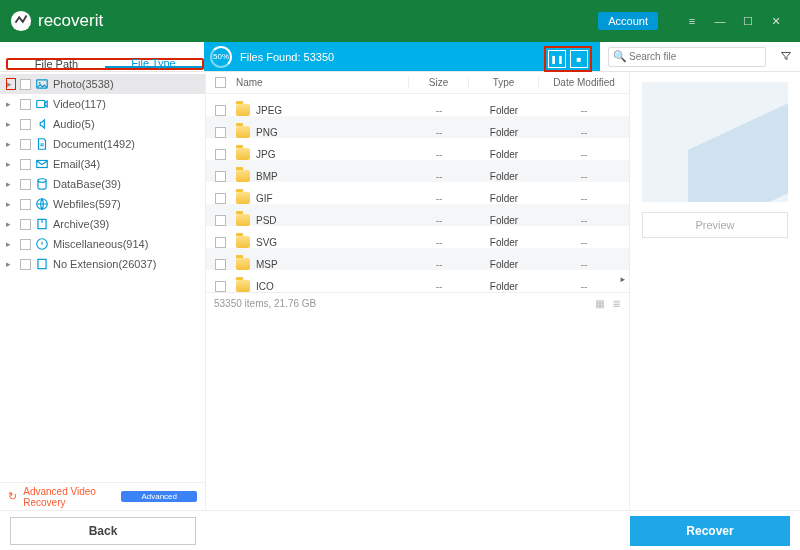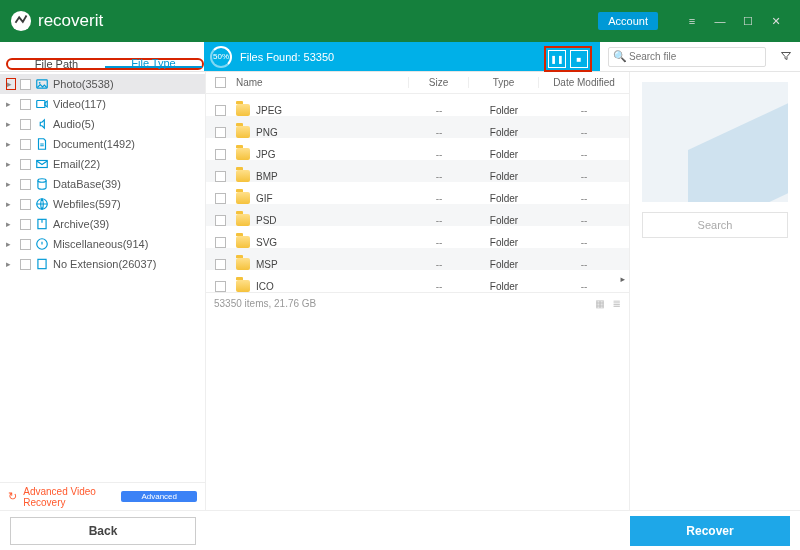--- a/index.html
+++ b/index.html
@@ -6,21 +6,21 @@
 body { width: 800px; height: 550px; background: #fff; overflow: hidden; font-size: 11px; color: #444; }
 
 .titlebar { height: 42px; background: #15803d; display: flex; align-items: center; padding: 0 10px; color: #fff; }
 .logo { display: flex; align-items: center; font-size: 17px; font-weight: 400; }
 .logo-icon { width: 22px; height: 22px; margin-right: 6px; }
 .spacer { flex: 1; }
 .account-btn { background: #0099d6; color: #fff; padding: 3px 10px; font-size: 11px; border-radius: 2px; margin-right: 20px; cursor:pointer;}
 .tb-btn { width: 28px; height: 28px; display: flex; align-items: center; justify-content: center; color: #ddd; cursor:pointer; }
 
 .toolbar { height: 30px; display: flex; align-items: stretch; border-bottom: 1px solid #e5e5e5; }
-.tabgroup { width: 198px; display: flex; border: 2px solid #d62400; border-radius: 11px; margin: 16px 0 1px 6px; }
+.tabgroup { width: 198px; display: flex; border: 2px solid #d62400; border-radius: 2px; margin: 16px 0 1px 6px; }
 .tab { flex: 1; display: flex; align-items: center; justify-content: center; font-size: 11px; cursor:pointer; }
 .tab.active { color: #0099d6; font-weight: 500; border-bottom: 2px solid #0099d6; }
 .scan-area { flex: 1; background: #00b0e8; color: #fff; display: flex; align-items: center; padding-left: 6px; position: relative; }
 .pct-ring { width: 22px; height: 22px; border: 2px solid rgba(255,255,255,.5); border-top-color:#fff; border-right-color:#fff; border-radius: 50%; display:flex; align-items:center; justify-content:center; font-size:8px; margin-right:8px;}
 .scan-ctrls { position:absolute; right:8px; top:4px; display:flex; gap:4px; padding:2px; border:2px solid #d62400; }
 .scan-btn { width:18px; height:18px; border:1px solid #fff; display:flex; align-items:center; justify-content:center; font-size:8px; cursor:pointer; }
 .search-wrap { width: 200px; display:flex; align-items:center; padding:0 8px; gap:6px; }
 .search { flex:1; border:1px solid #ddd; height:20px; border-radius:2px; padding:0 4px 0 20px; font-size:10px; color:#888; background:none; }
 .search-box { position:relative; flex:1; }
 .search-box .sicon { position:absolute; left:5px; top:3px; color:#888; }
@@ -172,21 +172,21 @@
         </div>
         <div class="tree-row">
           <span class="caret">▸</span>
           <span class="chk"></span>
           <span class="cat-icon">
             <svg width="14" height="14" viewBox="0 0 24 24">
               <rect x="3" y="6" width="18" height="12" fill="none" stroke="#0099d6" stroke-width="2"></rect>
               <path d="M3 7l9 6 9-6" fill="none" stroke="#0099d6" stroke-width="2"></path>
             </svg>
           </span>
-          <span>Email(22)</span>
+          <span>Email(34)</span>
         </div>
         <div class="tree-row">
           <span class="caret">▸</span>
           <span class="chk"></span>
           <span class="cat-icon">
             <svg width="14" height="14" viewBox="0 0 24 24">
               <ellipse cx="12" cy="6" rx="7" ry="3" fill="none" stroke="#0099d6" stroke-width="2"></ellipse>
               <path d="M5 6v12c0 1.6 3 3 7 3s7-1.4 7-3V6" fill="none" stroke="#0099d6" stroke-width="2"></path>
             </svg>
           </span>
@@ -370,21 +370,21 @@
       <span>53350 items, 21.76 GB</span>
       <div class="vs">
         <span>▦</span>
         <span>≣</span>
       </div>
     </div>
   </div>
 
   <div class="preview">
     <div class="preview-img"></div>
-    <div class="preview-btn">Search</div>
+    <div class="preview-btn">Preview</div>
   </div>
 
 </div>
 
 <div class="footer">
   <div class="btn-back">Back</div>
   <div class="btn-recover">Recover</div>
 </div>
 
 </body></html>

